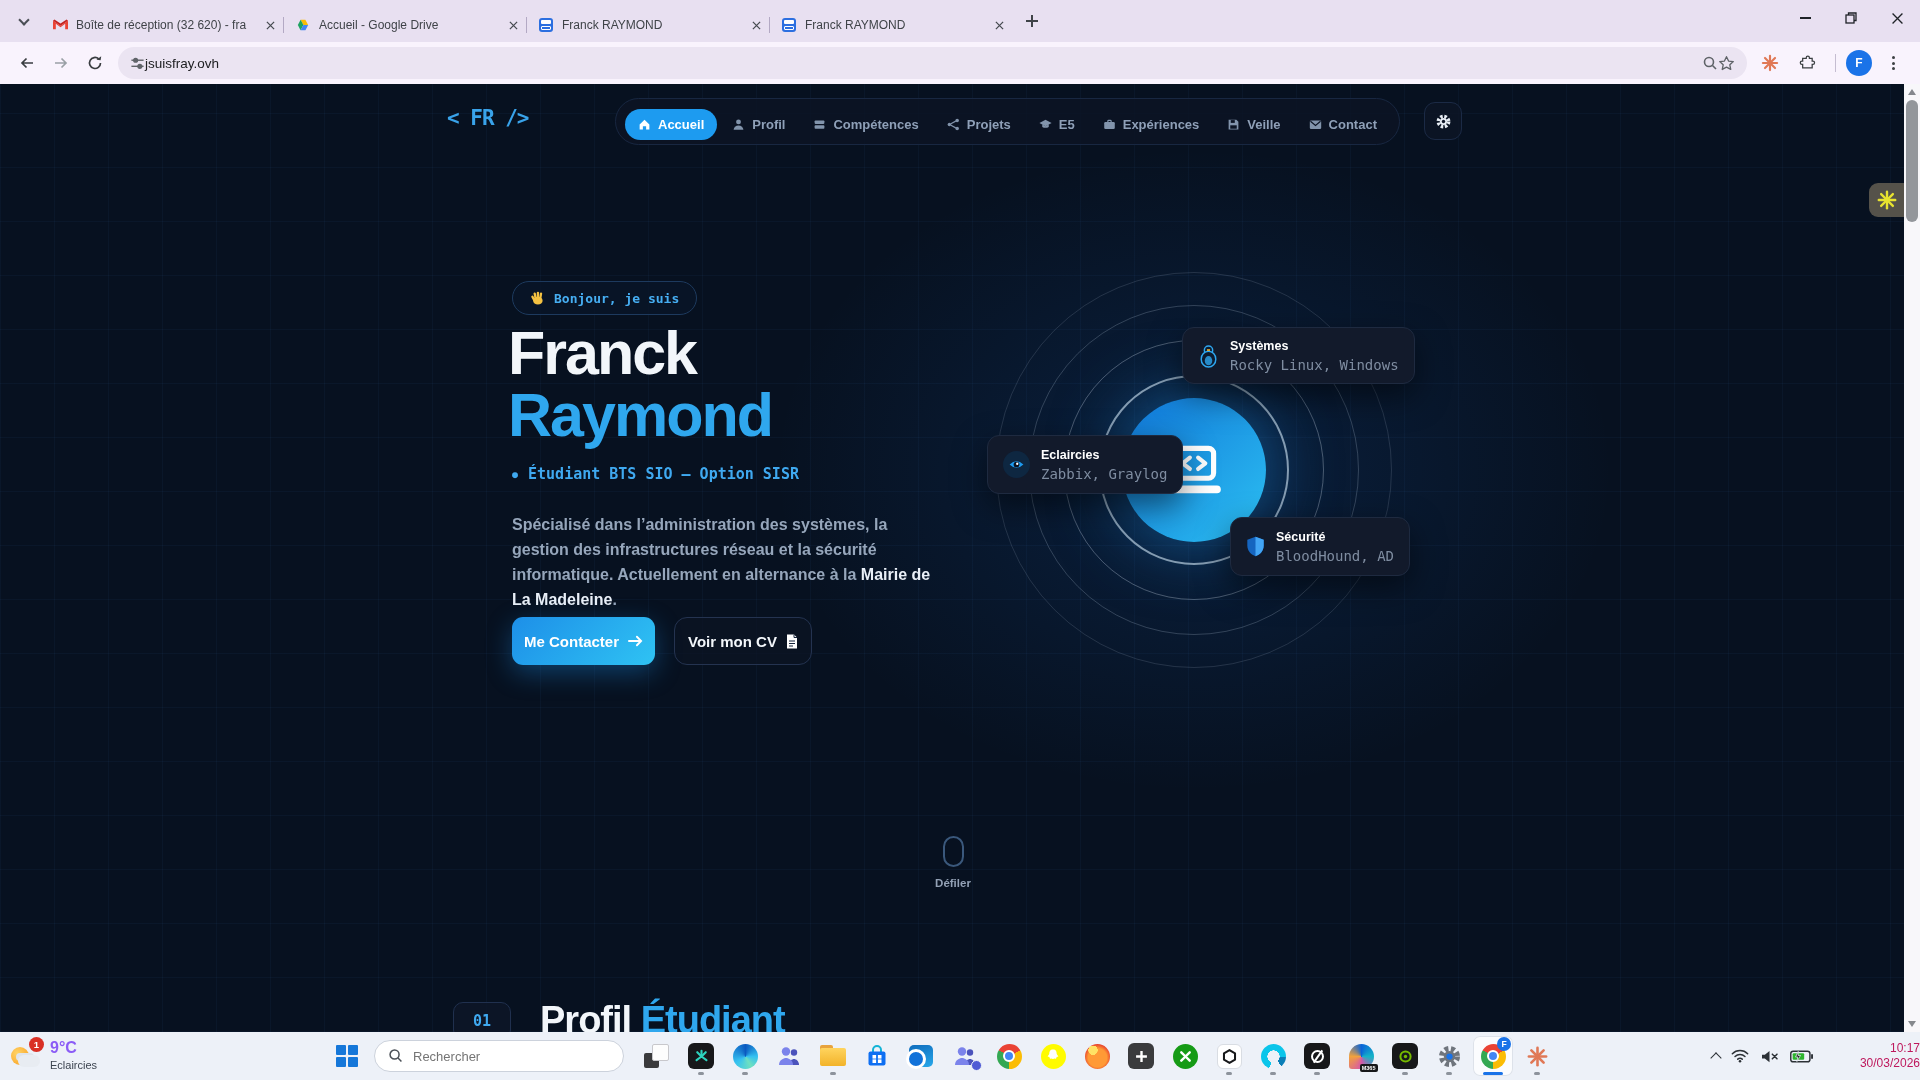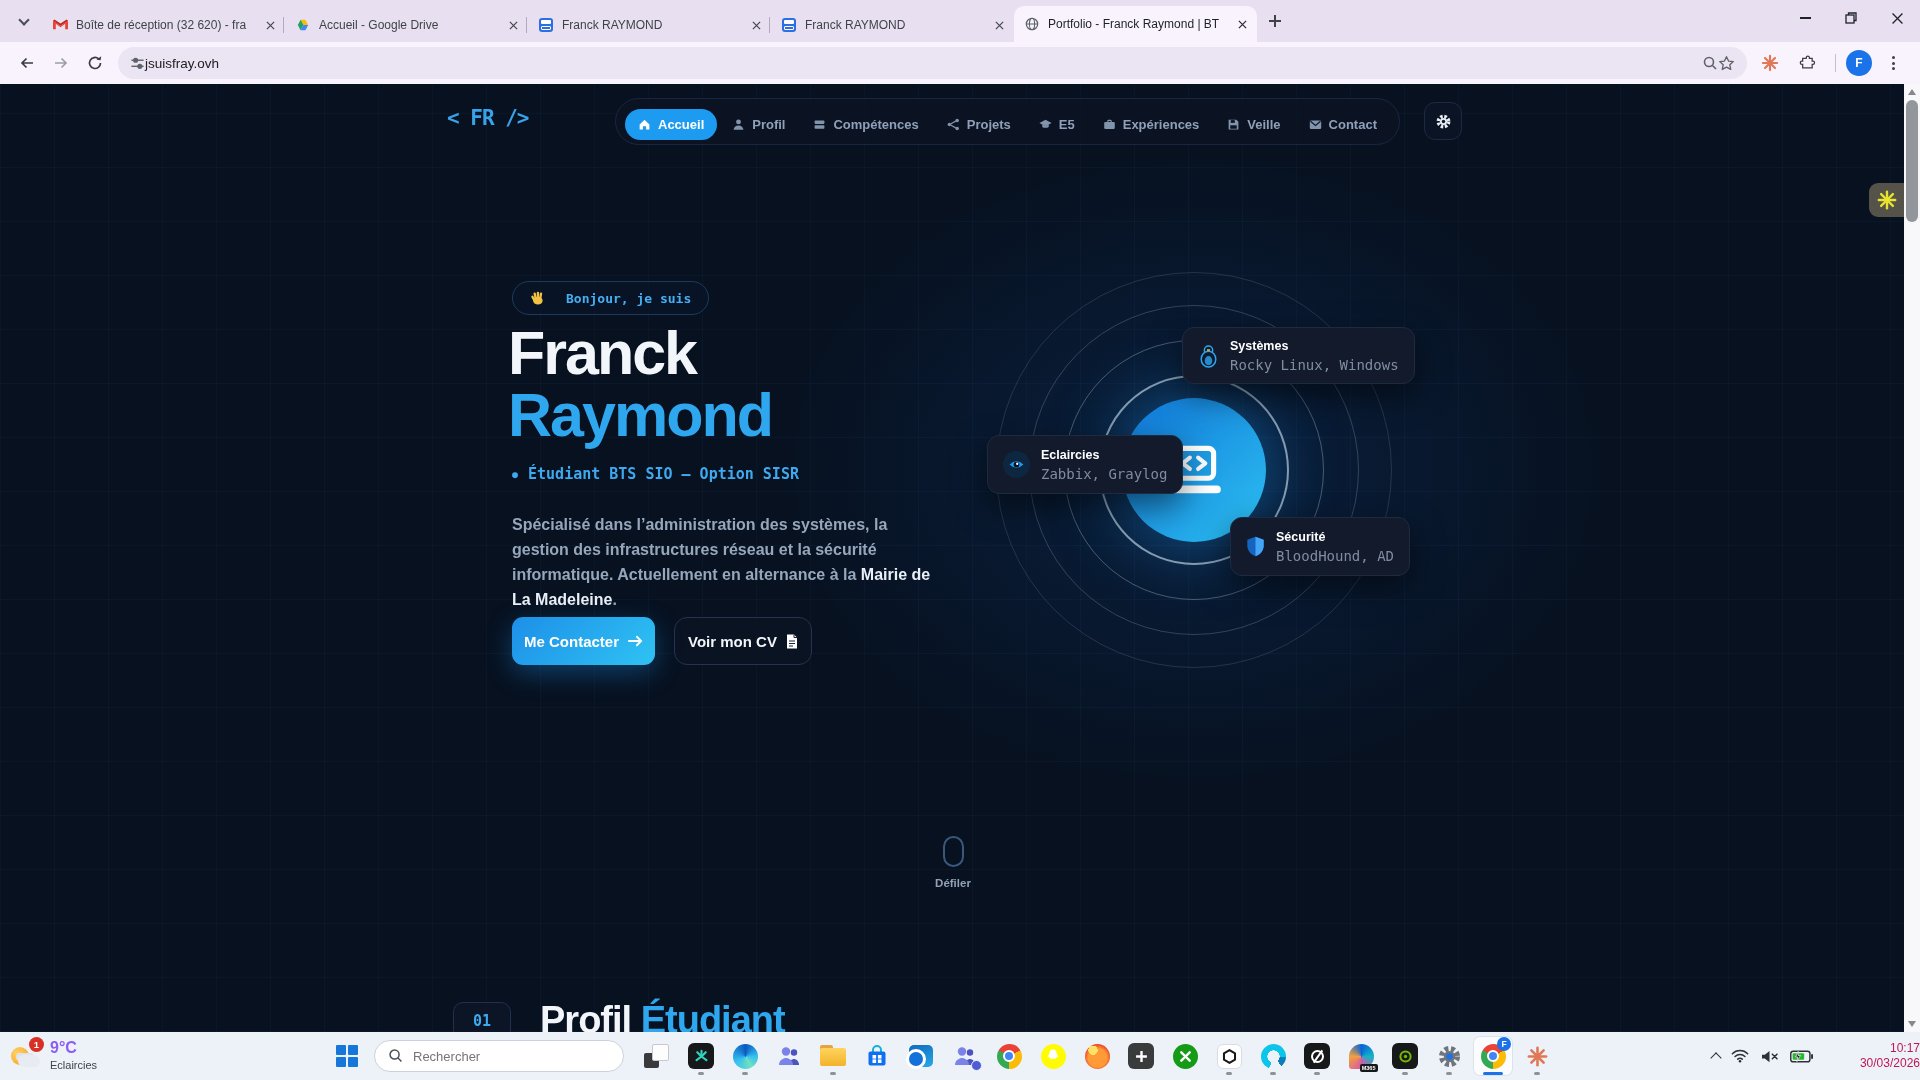--- a/index.html
+++ b/index.html
@@ -47,21 +47,21 @@
  repeating-linear-gradient(0deg, rgba(70,140,220,.05) 0 1px, transparent 1px 54px),
  repeating-linear-gradient(90deg, rgba(70,140,220,.05) 0 1px, transparent 1px 54px)}
 .logo{position:absolute;left:447px;top:22px;font-family:"DejaVu Sans Mono",monospace;font-weight:700;font-size:21px;color:#39a3ea;letter-spacing:-1px}
 .navpill{position:absolute;left:615px;top:14px;height:47px;background:rgba(12,20,36,.85);border:1px solid #182741;border-radius:24px;display:flex;align-items:flex-end;padding:4px 9px;gap:2px}
 .nitem{display:flex;align-items:center;gap:7px;padding:8px 13px;border-radius:18px;color:#8fa0b8;font-size:13px;font-weight:700;white-space:nowrap}
 .nitem svg{width:13px;height:13px;fill:#8294ac;flex:none}
 .nitem.active{background:#1d9bf0;color:#fff}
 .nitem.active svg{fill:#fff}
 .gearbtn{position:absolute;left:1424px;top:18px;width:38px;height:38px;border:1px solid #1b2a45;border-radius:11px;background:rgba(13,21,38,.8);display:flex;align-items:center;justify-content:center}
 
-.badge{position:absolute;left:512px;top:197px;display:inline-flex;align-items:center;gap:21px;padding:8px 17px;border:1px solid #1d3a5e;border-radius:18px;background:rgba(10,22,40,.75);color:#46aef2;font-family:"DejaVu Sans Mono",monospace;font-size:13px;font-weight:700}
+.badge{position:absolute;left:512px;top:197px;display:inline-flex;align-items:center;gap:9px;padding:8px 17px;border:1px solid #1d3a5e;border-radius:18px;background:rgba(10,22,40,.75);color:#46aef2;font-family:"DejaVu Sans Mono",monospace;font-size:13px;font-weight:700}
 .h1{position:absolute;left:508px;font-weight:800;font-size:61px;letter-spacing:-2px;color:#f2f6fa;line-height:1}
 .h1b{color:#2fa7ee}
 .sub{position:absolute;left:512px;top:381px;font-family:"DejaVu Sans Mono",monospace;font-size:15px;color:#3fa9f0;font-weight:700;display:flex;align-items:center;gap:10px}
 .sub .blt{font-size:10px}
 .para{position:absolute;left:512px;top:428px;width:436px;font-size:16px;line-height:25px;color:#96a6bb;font-weight:600}
 .para b{color:#e9eff7}
 .btns{position:absolute;left:512px;top:533px;display:flex;gap:19px}
 .cta1{width:143px;height:48px;border-radius:11px;background:linear-gradient(135deg,#1d8fe8,#2fc3f3);color:#fff;font-weight:800;font-size:15px;display:flex;align-items:center;justify-content:center;gap:9px;box-shadow:0 8px 26px rgba(30,150,240,.35)}
 .cta2{width:138px;height:48px;border-radius:13px;background:rgba(12,20,36,.7);border:1px solid #243350;color:#f2f6fa;font-weight:800;font-size:15px;display:flex;align-items:center;justify-content:center;gap:9px}
 
@@ -194,35 +194,20 @@
         <span class="favblue"></span>
       </span>
     <span class="t">Franck RAYMOND</span>
     <span class="xbtn">
         <svg width="9" height="9" viewBox="0 0 10 10">
           <path d="M1 1 L9 9 M9 1 L1 9" stroke="#45494f" stroke-width="1.4"></path>
         </svg>
       </span>
   </div>
 
-  <div class="tab active">
-    <span class="fav">
-        <svg width="14" height="14" viewBox="0 0 16 16">
-          <circle cx="8" cy="8" r="6.5" fill="none" stroke="#5f6368" stroke-width="1.4"></circle>
-          <ellipse cx="8" cy="8" rx="3" ry="6.5" fill="none" stroke="#5f6368" stroke-width="1.2"></ellipse>
-          <path d="M1.5 8 h13" stroke="#5f6368" stroke-width="1.2"></path>
-        </svg>
-      </span>
-    <span class="t">Portfolio - Franck Raymond | BT</span>
-    <span class="xbtn">
-        <svg width="9" height="9" viewBox="0 0 10 10">
-          <path d="M1 1 L9 9 M9 1 L1 9" stroke="#2b2e33" stroke-width="1.4"></path>
-        </svg>
-      </span>
-  </div>
 
   <div class="newtab">
       <span class="plusg"></span>
     </div>
 
   <div class="wc">
     <div>
         <span class="minig"></span>
       </div>
     <div>

